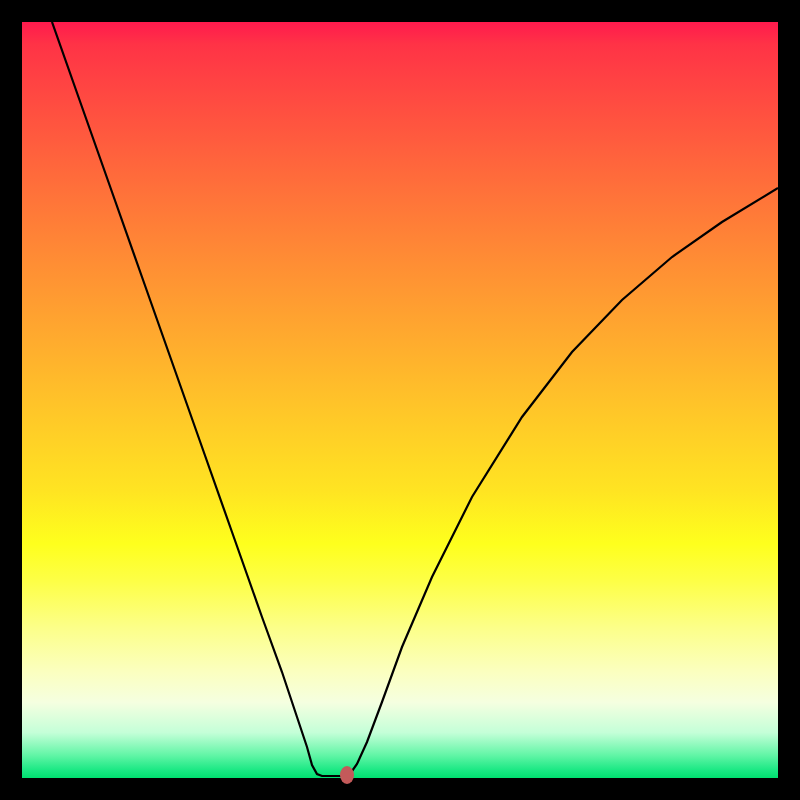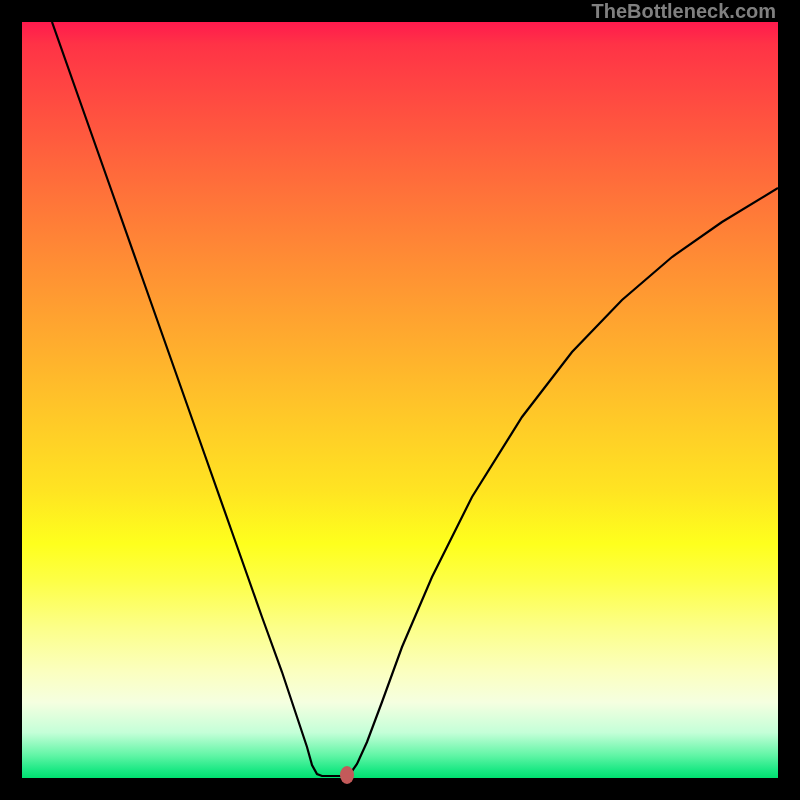--- a/index.html
+++ b/index.html
@@ -63,18 +63,17 @@
     border-radius: 50%;
     transform: translate(-50%, -50%);
     z-index: 6;
   }
 </style>
 </head>
 <body>
 
 <div class="frame">
   <div class="plot-area"></div>
-  <div class="watermark">TheBottleneck.com</div>
   <svg class="curve-svg" viewBox="0 0 756 756" preserveAspectRatio="none">
     <path id="curve-path" fill="none" stroke="#000" stroke-width="2.2" d="M30 0 L60 85 L90 170 L120 255 L150 340 L180 425 L210 510 L240 595 L260 650 L275 695 L285 725 L290 743 L295 752 L300 754 L320 754 L328 752 L335 742 L345 720 L360 680 L380 625 L410 555 L450 475 L500 395 L550 330 L600 278 L650 235 L700 200 L756 166"></path>
   </svg>
   <div class="marker" id="marker" style="left: 347px; top: 775px; background: rgb(196, 90, 90);"></div>
 </div>
 
 </body></html>

